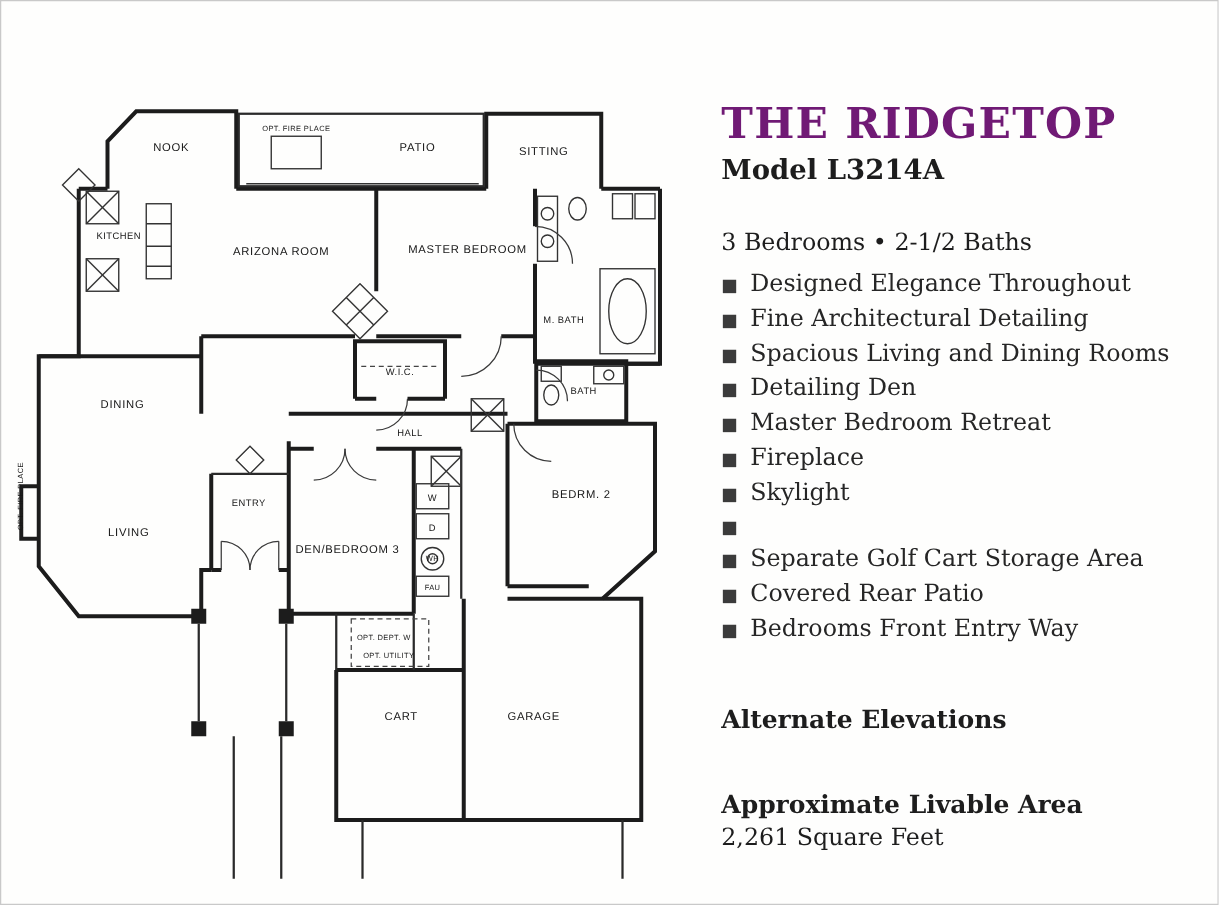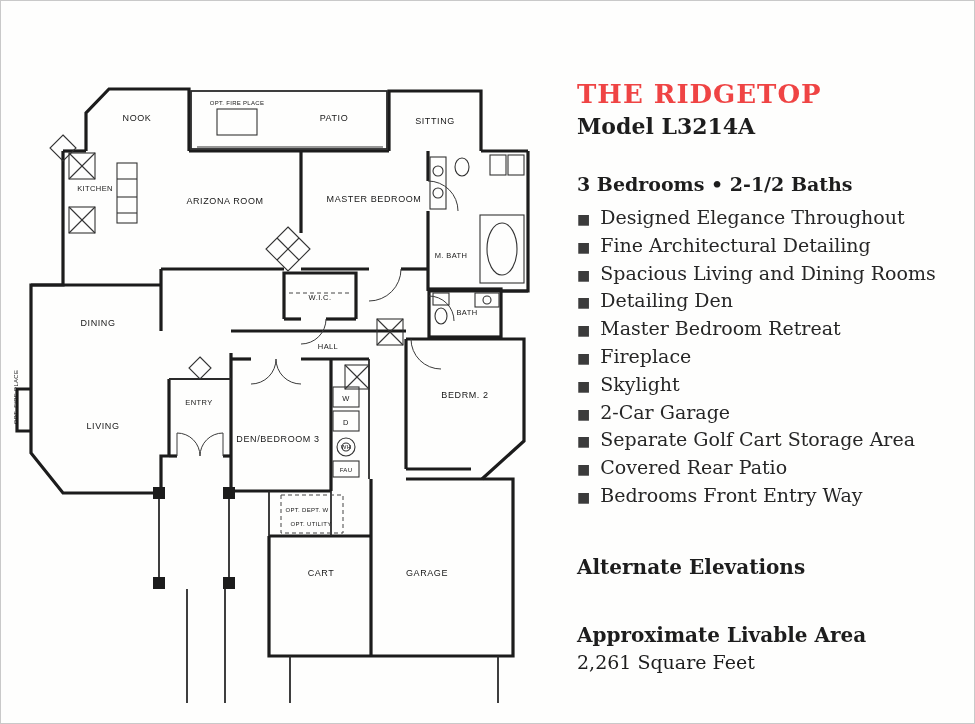--- a/index.html
+++ b/index.html
@@ -3,23 +3,23 @@
 <meta charset="utf-8">
 <style>
   html,body{margin:0;padding:0;}
   body{
     width:975px;height:724px;background:#ffffff;position:relative;overflow:hidden;
     font-family:"DejaVu Serif","Liberation Serif",serif;color:#1d1d1d;
   }
   .page{position:absolute;inset:0;border:1px solid #c9c9c9;box-sizing:border-box;background:#fefefd;}
   .floorplan{position:absolute;left:0;top:0;width:560px;height:520px;}
   .info{position:absolute;left:576px;top:78px;width:392px;}
-  .title{font-size:26px;font-weight:bold;letter-spacing:1px;margin:0;color:#ef4444;}
+  .title{font-size:34px;font-weight:bold;letter-spacing:1px;margin:0;color:#701a75;}
   .model{font-size:22px;font-weight:bold;margin:4px 0 0 0;}
-  .specs{font-size:19px;font-weight:bold;margin:34px 0 0 0;}
+  .specs{font-size:19px;font-weight:normal;margin:34px 0 0 0;}
   .features{list-style:none;margin:10px 0 0 0;padding:0;}
   .features li{font-size:19px;line-height:25.8px;display:flex;align-items:baseline;color:#262626;}
   .bullet{font-size:14px;margin-right:10px;color:#3b3b3b;flex:0 0 auto;}
   .block{margin-top:24px;}
   .heading{font-size:20px;font-weight:bold;margin-top:44px;}
   .value{font-size:19px;margin-top:4px;}
   svg text{font-family:"Liberation Sans","DejaVu Sans",sans-serif;fill:#171717;}
   .rl{font-size:9px;letter-spacing:.6px;text-anchor:middle;}
   .rs{font-size:7.5px;letter-spacing:.4px;text-anchor:middle;}
   .rt{font-size:6px;letter-spacing:.3px;text-anchor:middle;}
@@ -214,21 +214,20 @@
       <li>
           <span class="bullet">■</span>
           <span>Fireplace</span>
         </li>
       <li>
           <span class="bullet">■</span>
           <span>Skylight</span>
         </li>
       <li>
           <span class="bullet">■</span>
-          <span>2-Car Garage</span>
         </li>
       <li>
           <span class="bullet">■</span>
           <span>Separate Golf Cart Storage Area</span>
         </li>
       <li>
           <span class="bullet">■</span>
           <span>Covered Rear Patio</span>
         </li>
       <li>

